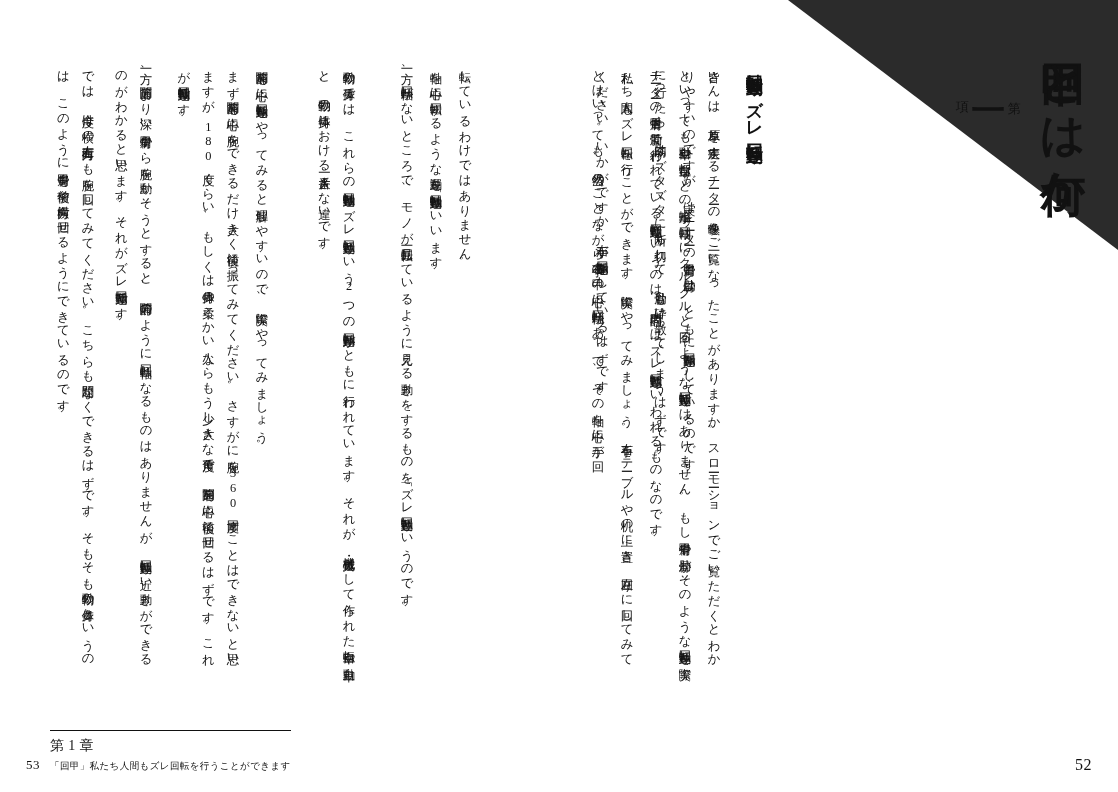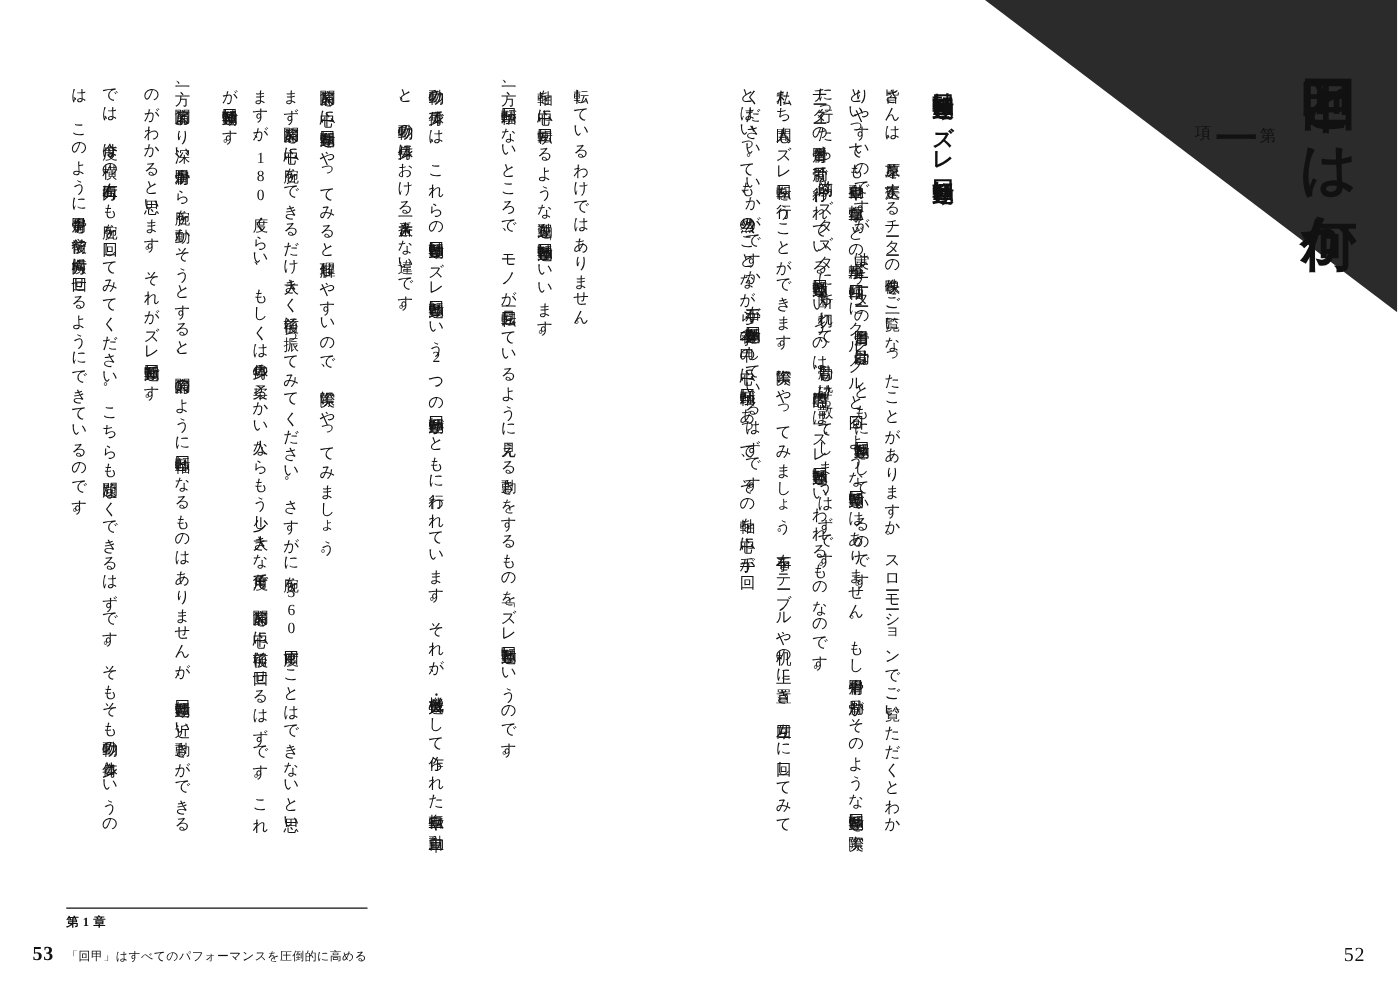--- a/index.html
+++ b/index.html
@@ -125,39 +125,38 @@
   .footer-left {
     position: absolute;
     left: 26px;
     bottom: 18px;
     display: flex;
     flex-direction: row;
     align-items: flex-end;
     gap: 10px;
   }
   .folio {
-    font-size: 16px;
+    font-size: 13px;
     color: #111111;
     letter-spacing: 0.5px;
     padding-bottom: 1px;
-    font-weight: bold;
   }
   .runhead {
     border-top: 1.6px solid #111111;
     padding-top: 4px;
     font-size: 9.5px;
     letter-spacing: 0.4px;
     line-height: 1.6;
     color: #111111;
   }
   .runhead .chap {
-    font-weight: bold;
+    font-weight: normal;
     display: block;
-    font-size: 10px;
-    margin-bottom: 12px;
+    font-size: 14px;
+    margin-bottom: 1px;
   }
   .footer-right {
     position: absolute;
     right: 26px;
     bottom: 18px;
     font-size: 16px;
     color: #111111;
     letter-spacing: 0.5px;
   }
 </style>
@@ -192,19 +191,19 @@
   <div class="col lp5">動物の身体では、これらの軸回転運動とズレ回転運動という2つの回転運動がともに行われています。それが、機械・道具として作られた自転車や自動車と、動物の身体における一番大きな違いです。</div>
   <div class="col lp8">肩関節を中心に回転運動をやってみると理解しやすいので、実際にやってみましょう。</div>
   <div class="col lp9">まず肩関節を中心に腕をできるだけ大きく前後に振ってみてください。さすがに腕を360度回すことはできないと思いますが、180度くらい、もしくは身体の柔らかい人ならもう少し大きな角度で、肩関節を中心に前後に回せるはずです。これが軸回転運動です。</div>
   <div class="col lp12">一方、肩関節より深い肩甲骨から腕を動かそうとすると、肩関節のように回転軸となるものはありませんが、回転運動に近い動きができるのがわかると思います。それがズレ回転運動です。</div>
   <div class="col lp14">では、今度は横の左右方向にも腕を回してみてください。こちらも問題なくできるはずです。そもそも動物の身体というのは、このように肩甲骨を前後や横方向に回せるようにできているのです。</div>
 
   <div class="footer-left">
     <div class="folio">53</div>
     <div class="runhead">
       <span class="chap">第 1 章</span>
-      <span>「回甲」はすべてのパフォーマンスを圧倒的に高める</span>
+      <span>「回甲」私たち人間もズレ回転を行うことができます</span>
     </div>
   </div>
 
   <div class="footer-right">52</div>
 
 </div>
 
 </body></html>

